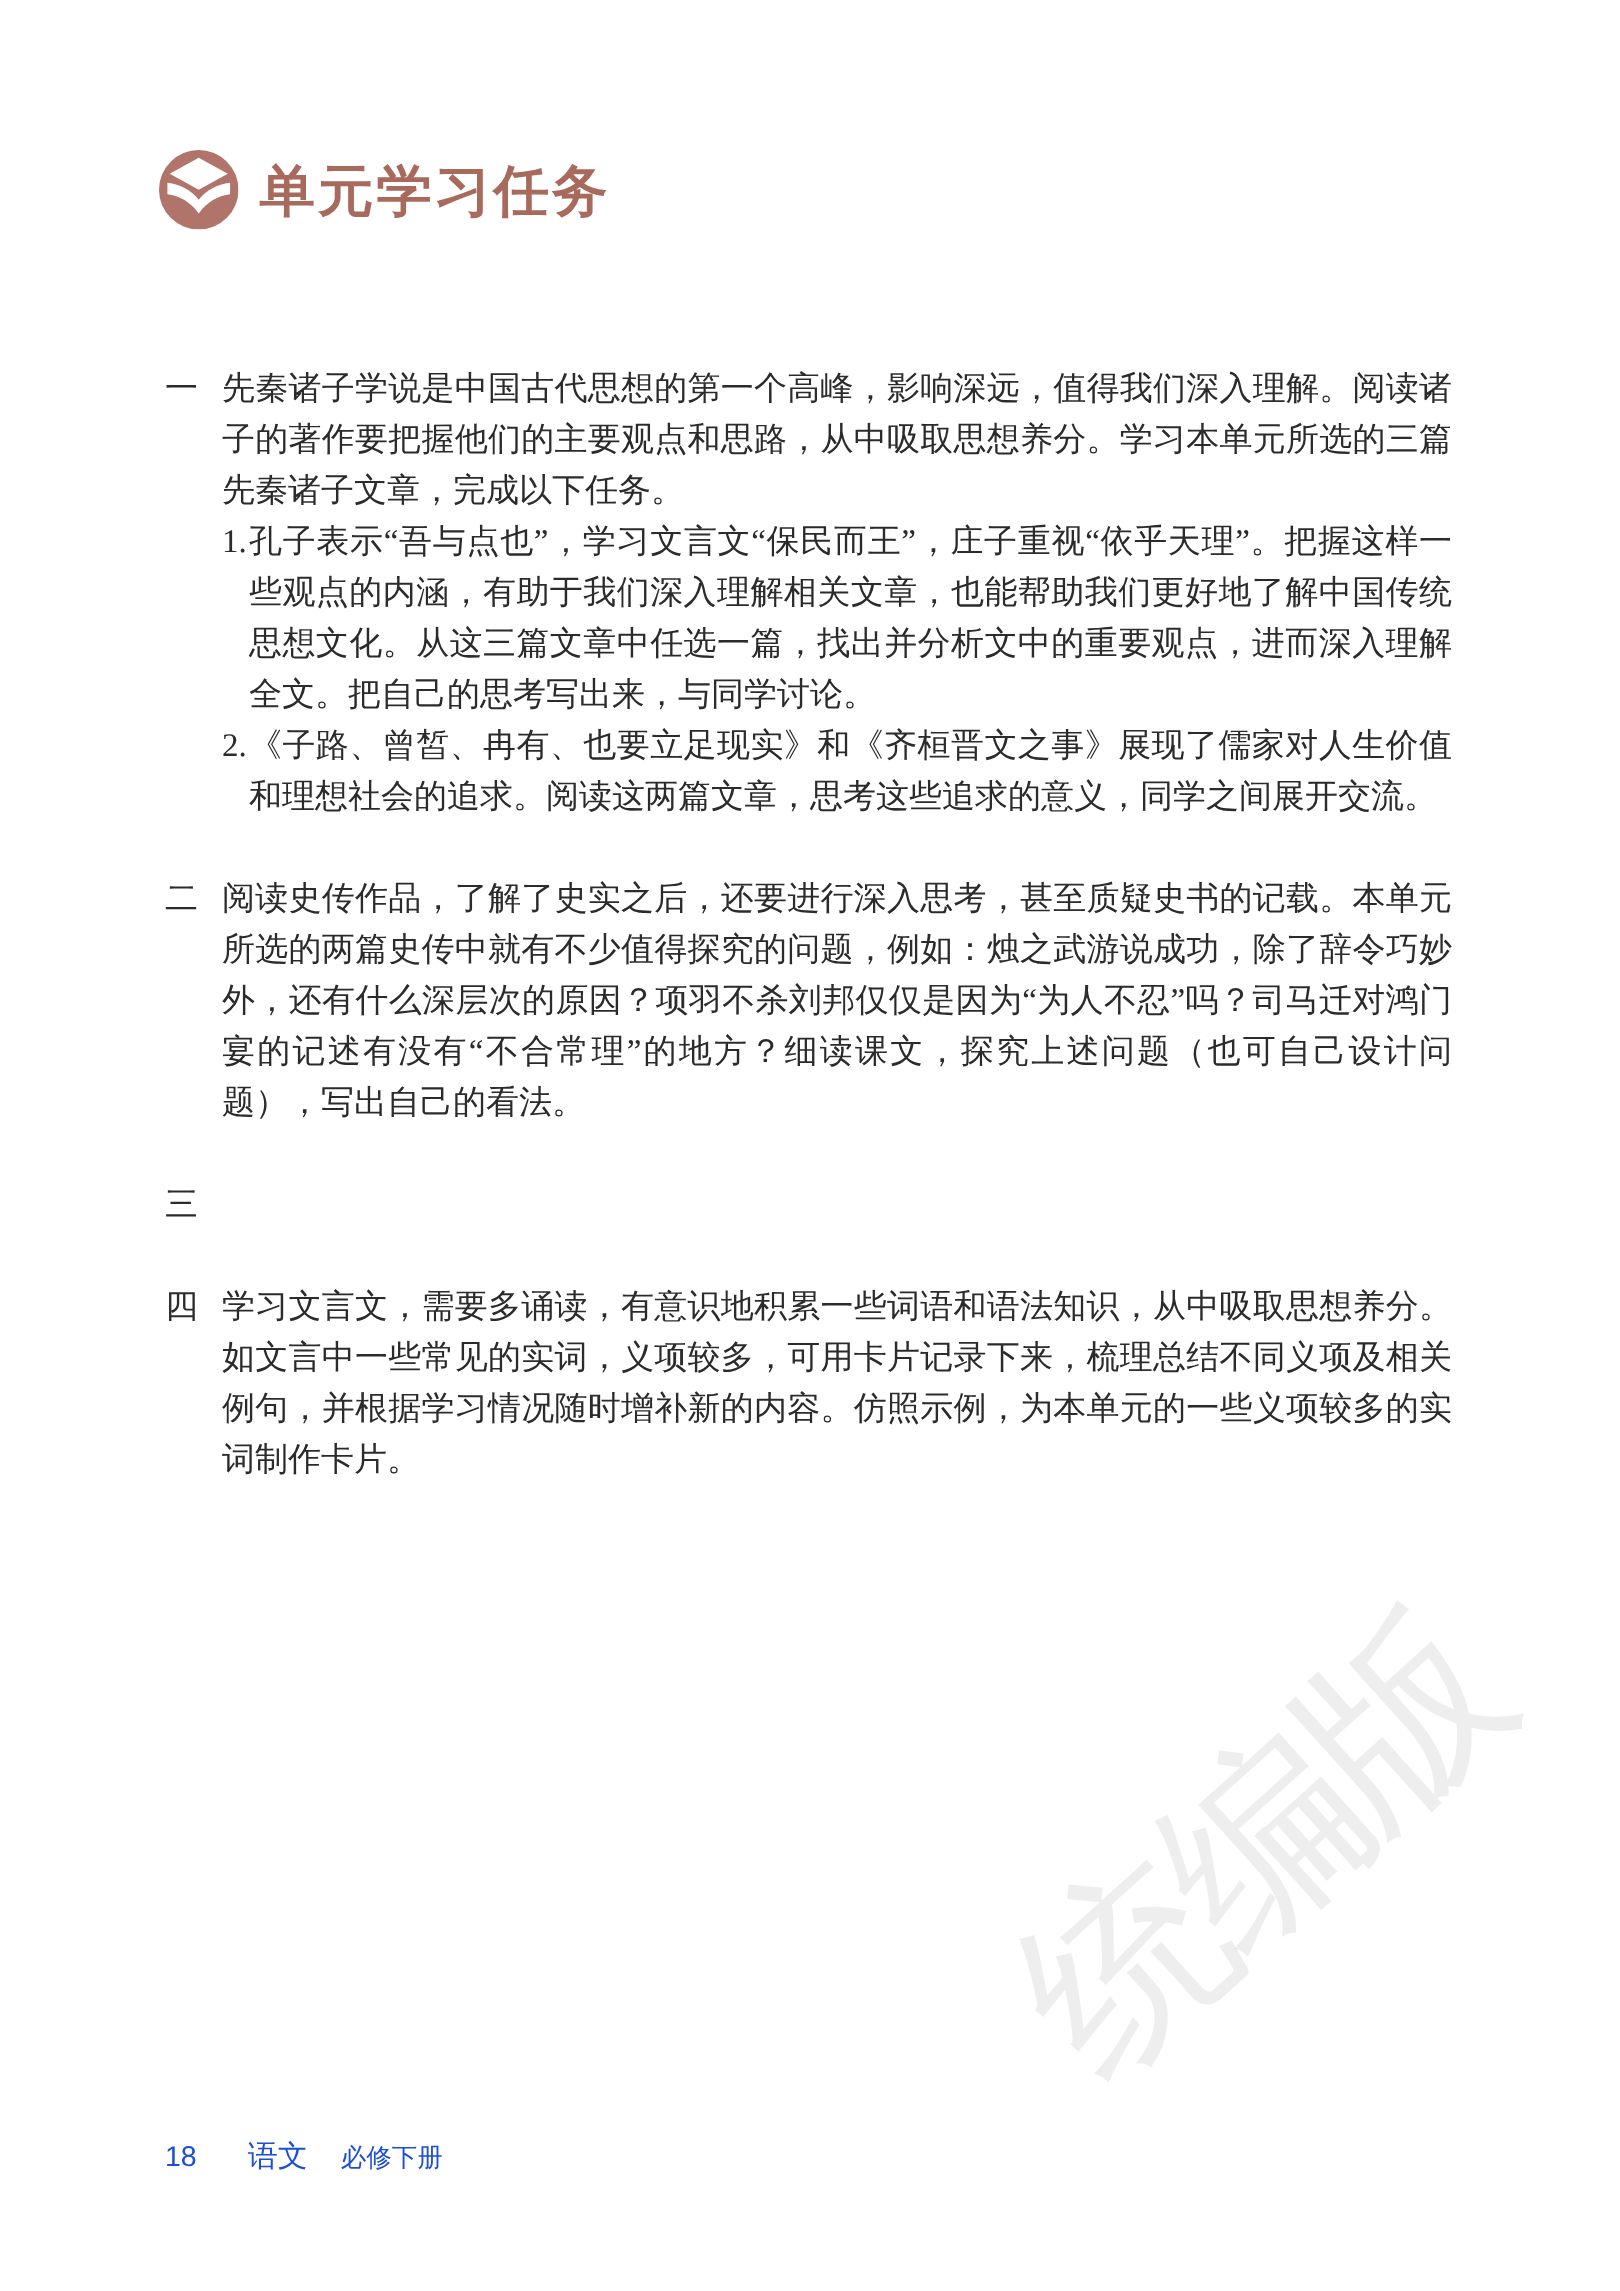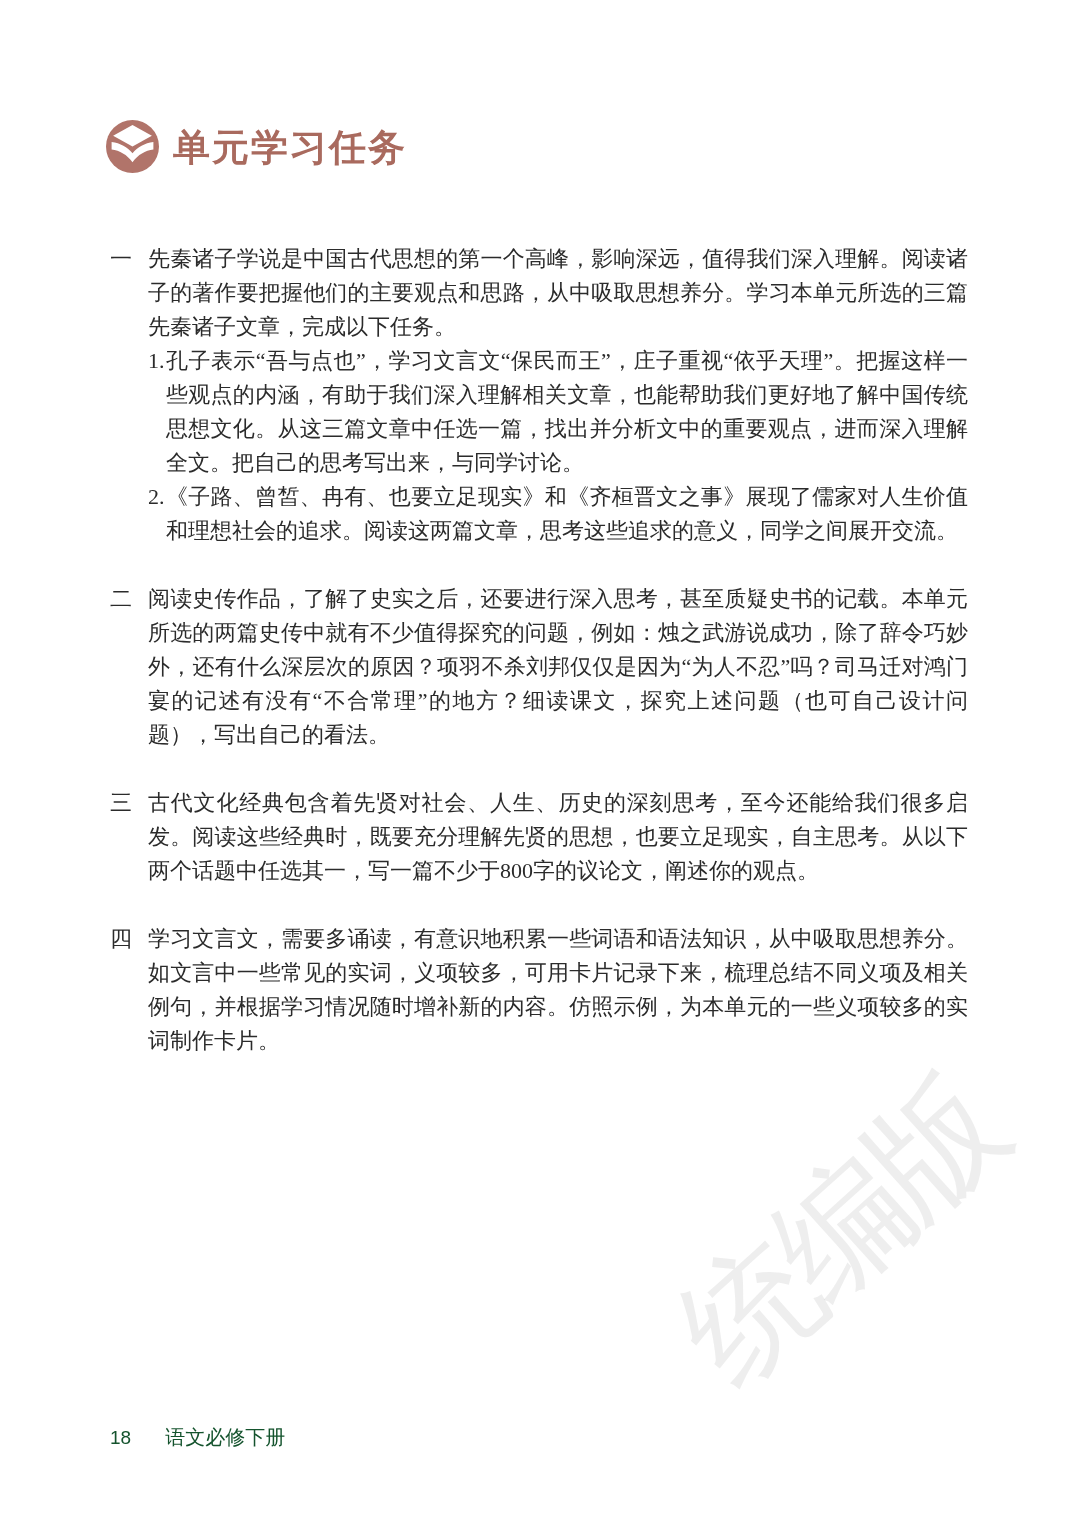--- a/index.html
+++ b/index.html
@@ -6,21 +6,21 @@
   .page{
     position:relative;
     width:1080px;height:1527px;
     background:#ffffff;
     overflow:hidden;
     font-family:"Liberation Serif","DejaVu Serif",serif;
     color:#2b2b2b;
   }
   
   .page-header{
-    position:absolute;left:106px;top:120px;
+    position:absolute;left:106px;top:100px;
     display:flex;align-items:center;gap:14px;
   }
   .header-icon{width:53px;height:53px;flex:none;}
   .page-title{
     font-family:"Liberation Sans","DejaVu Sans",sans-serif;
     font-weight:bold;
     font-size:37px;
     letter-spacing:2px;
     color:#a96a5e;
     line-height:1;
@@ -50,25 +50,25 @@
     transform:rotate(-42deg);
     font-family:"DejaVu Serif","Liberation Serif",serif;
     pointer-events:none;
     user-select:none;
   }
   
   .page-footer{
     position:absolute;left:110px;top:1424px;
     display:flex;align-items:baseline;
     font-family:"Liberation Sans","DejaVu Sans",sans-serif;
-    color:#14532d;
+    color:#1d4ed8;
   }
   .footer-pagenum{font-size:19px;}
   .footer-subject{font-size:20px;margin-left:34px;}
-  .footer-book{font-size:20px;}
+  .footer-book{font-size:17px;margin-left:22px;}
 </style>
 </head>
 <body>
 
 <div class="page">
 
   <div class="watermark">统编版</div>
 
   <div class="page-header">
     <span class="header-icon">
@@ -101,21 +101,20 @@
     <div class="section">
       <div class="sec-num">二</div>
       <div class="sec-body">
         <div class="para">阅读史传作品，了解了史实之后，还要进行深入思考，甚至质疑史书的记载。本单元所选的两篇史传中就有不少值得探究的问题，例如：烛之武游说成功，除了辞令巧妙外，还有什么深层次的原因？项羽不杀刘邦仅仅是因为“为人不忍”吗？司马迁对鸿门宴的记述有没有“不合常理”的地方？细读课文，探究上述问题（也可自己设计问题），写出自己的看法。</div>
       </div>
     </div>
 
     <div class="section">
       <div class="sec-num">三</div>
       <div class="sec-body">
-        <div class="para">古代文化经典包含着先贤对社会、人生、历史的深刻思考，至今还能给我们很多启发。阅读这些经典时，既要充分理解先贤的思想，也要立足现实，自主思考。从以下两个话题中任选其一，写一篇不少于800字的议论文，阐述你的观点。</div>
       </div>
     </div>
 
     <div class="section sec-last">
       <div class="sec-num">四</div>
       <div class="sec-body">
         <div class="para">学习文言文，需要多诵读，有意识地积累一些词语和语法知识，从中吸取思想养分。如文言中一些常见的实词，义项较多，可用卡片记录下来，梳理总结不同义项及相关例句，并根据学习情况随时增补新的内容。仿照示例，为本单元的一些义项较多的实词制作卡片。</div>
       </div>
     </div>
 

